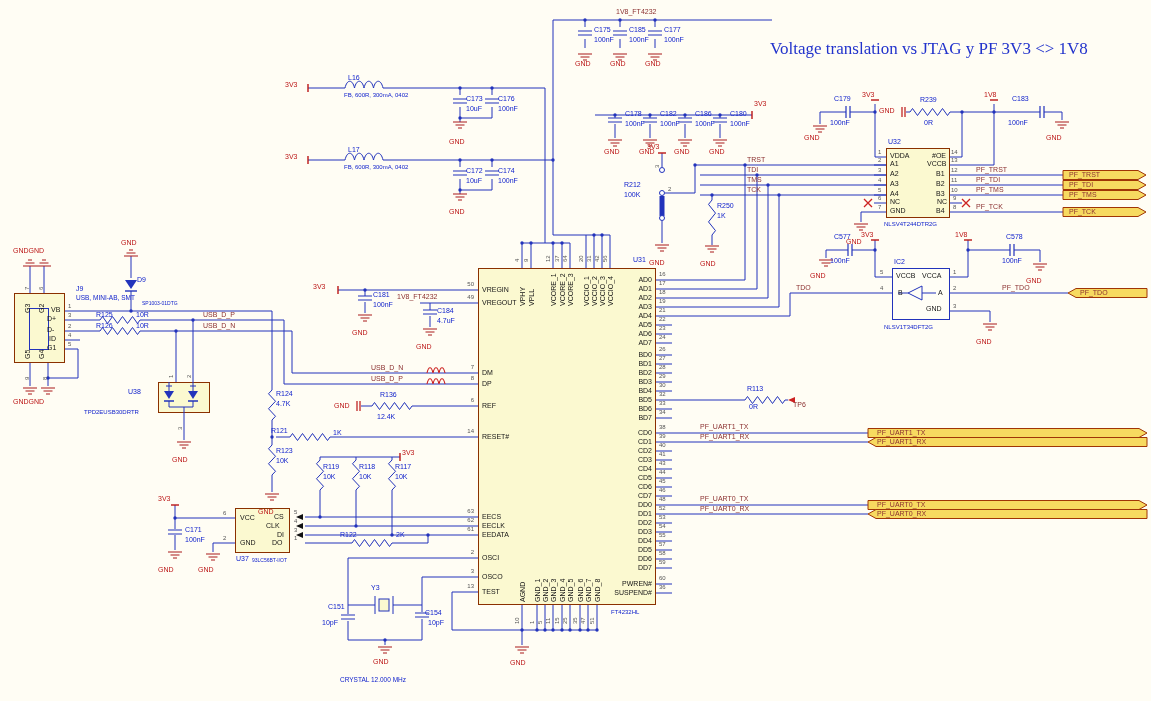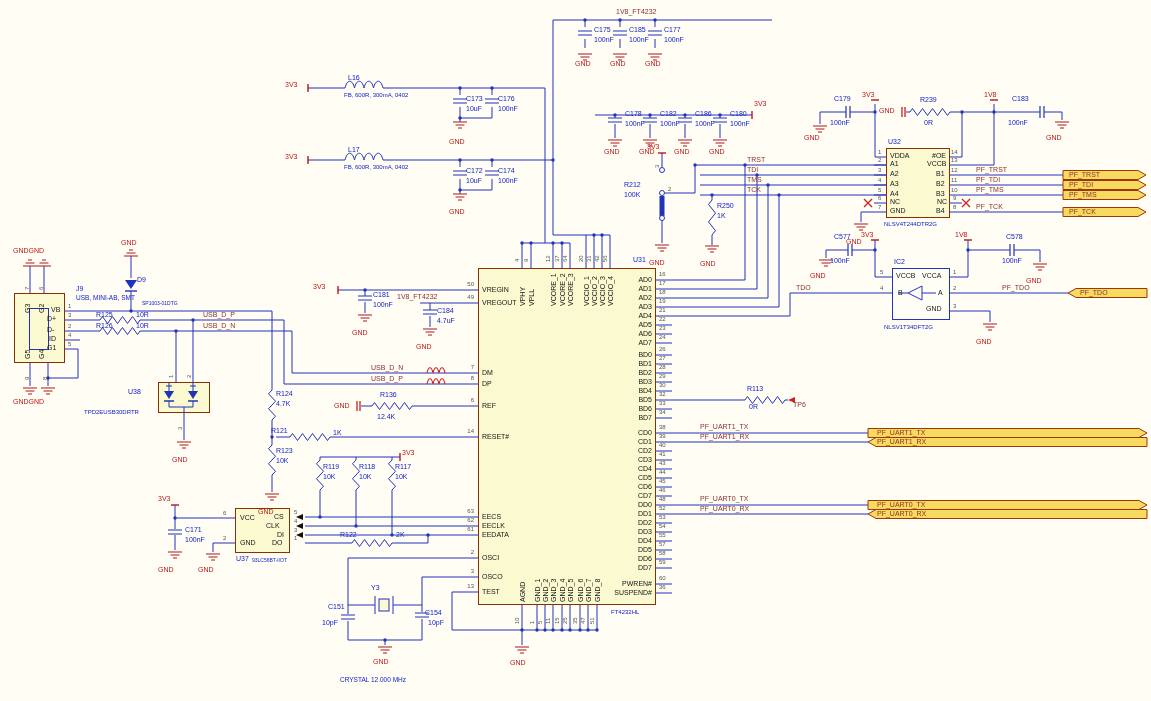--- a/index.html
+++ b/index.html
@@ -243,20 +243,21 @@
       <polygon points="1063,180.5 1138,180.5 1146,185 1138,189.5 1063,189.5" fill="#f7da60" stroke="#a03505" stroke-width="1"></polygon>
       <polygon points="1063,190.5 1138,190.5 1146,195 1138,199.5 1063,199.5" fill="#f7da60" stroke="#a03505" stroke-width="1"></polygon>
       <polygon points="1063,207.5 1138,207.5 1146,212 1138,216.5 1063,216.5" fill="#f7da60" stroke="#a03505" stroke-width="1"></polygon>
       <polygon points="868,428.5 1139,428.5 1147,433 1139,437.5 868,437.5" fill="#f7da60" stroke="#a03505" stroke-width="1"></polygon>
       <polygon points="1147,437.5 876,437.5 868,442 876,446.5 1147,446.5" fill="#f7da60" stroke="#a03505" stroke-width="1"></polygon>
       <polygon points="868,500.5 1139,500.5 1147,505 1139,509.5 868,509.5" fill="#f7da60" stroke="#a03505" stroke-width="1"></polygon>
       <polygon points="1147,509.5 876,509.5 868,514 876,518.5 1147,518.5" fill="#f7da60" stroke="#a03505" stroke-width="1"></polygon>
       <polygon points="1147,288.5 1076,288.5 1068,293 1076,297.5 1147,297.5" fill="#f7da60" stroke="#a03505" stroke-width="1"></polygon>
     </svg>
 
+  <div class="lb title" style="left:770px;top:40px;">Voltage translation vs JTAG y PF 3V3 &lt;&gt; 1V8</div>
   <div id="labels">
       <span class="lb net" style="left: 616px; top: 8px;">1V8_FT4232</span>
       <span class="lb ref" style="left: 594px; top: 26px;">C175</span>
       <span class="lb ref" style="left: 594px; top: 36px;">100nF</span>
       <span class="lb ref" style="left: 629px; top: 26px;">C185</span>
       <span class="lb ref" style="left: 629px; top: 36px;">100nF</span>
       <span class="lb ref" style="left: 664px; top: 26px;">C177</span>
       <span class="lb ref" style="left: 664px; top: 36px;">100nF</span>
       <span class="lb gnd" style="left: 575px; top: 60px;">GND</span>
       <span class="lb gnd" style="left: 610px; top: 60px;">GND</span>

